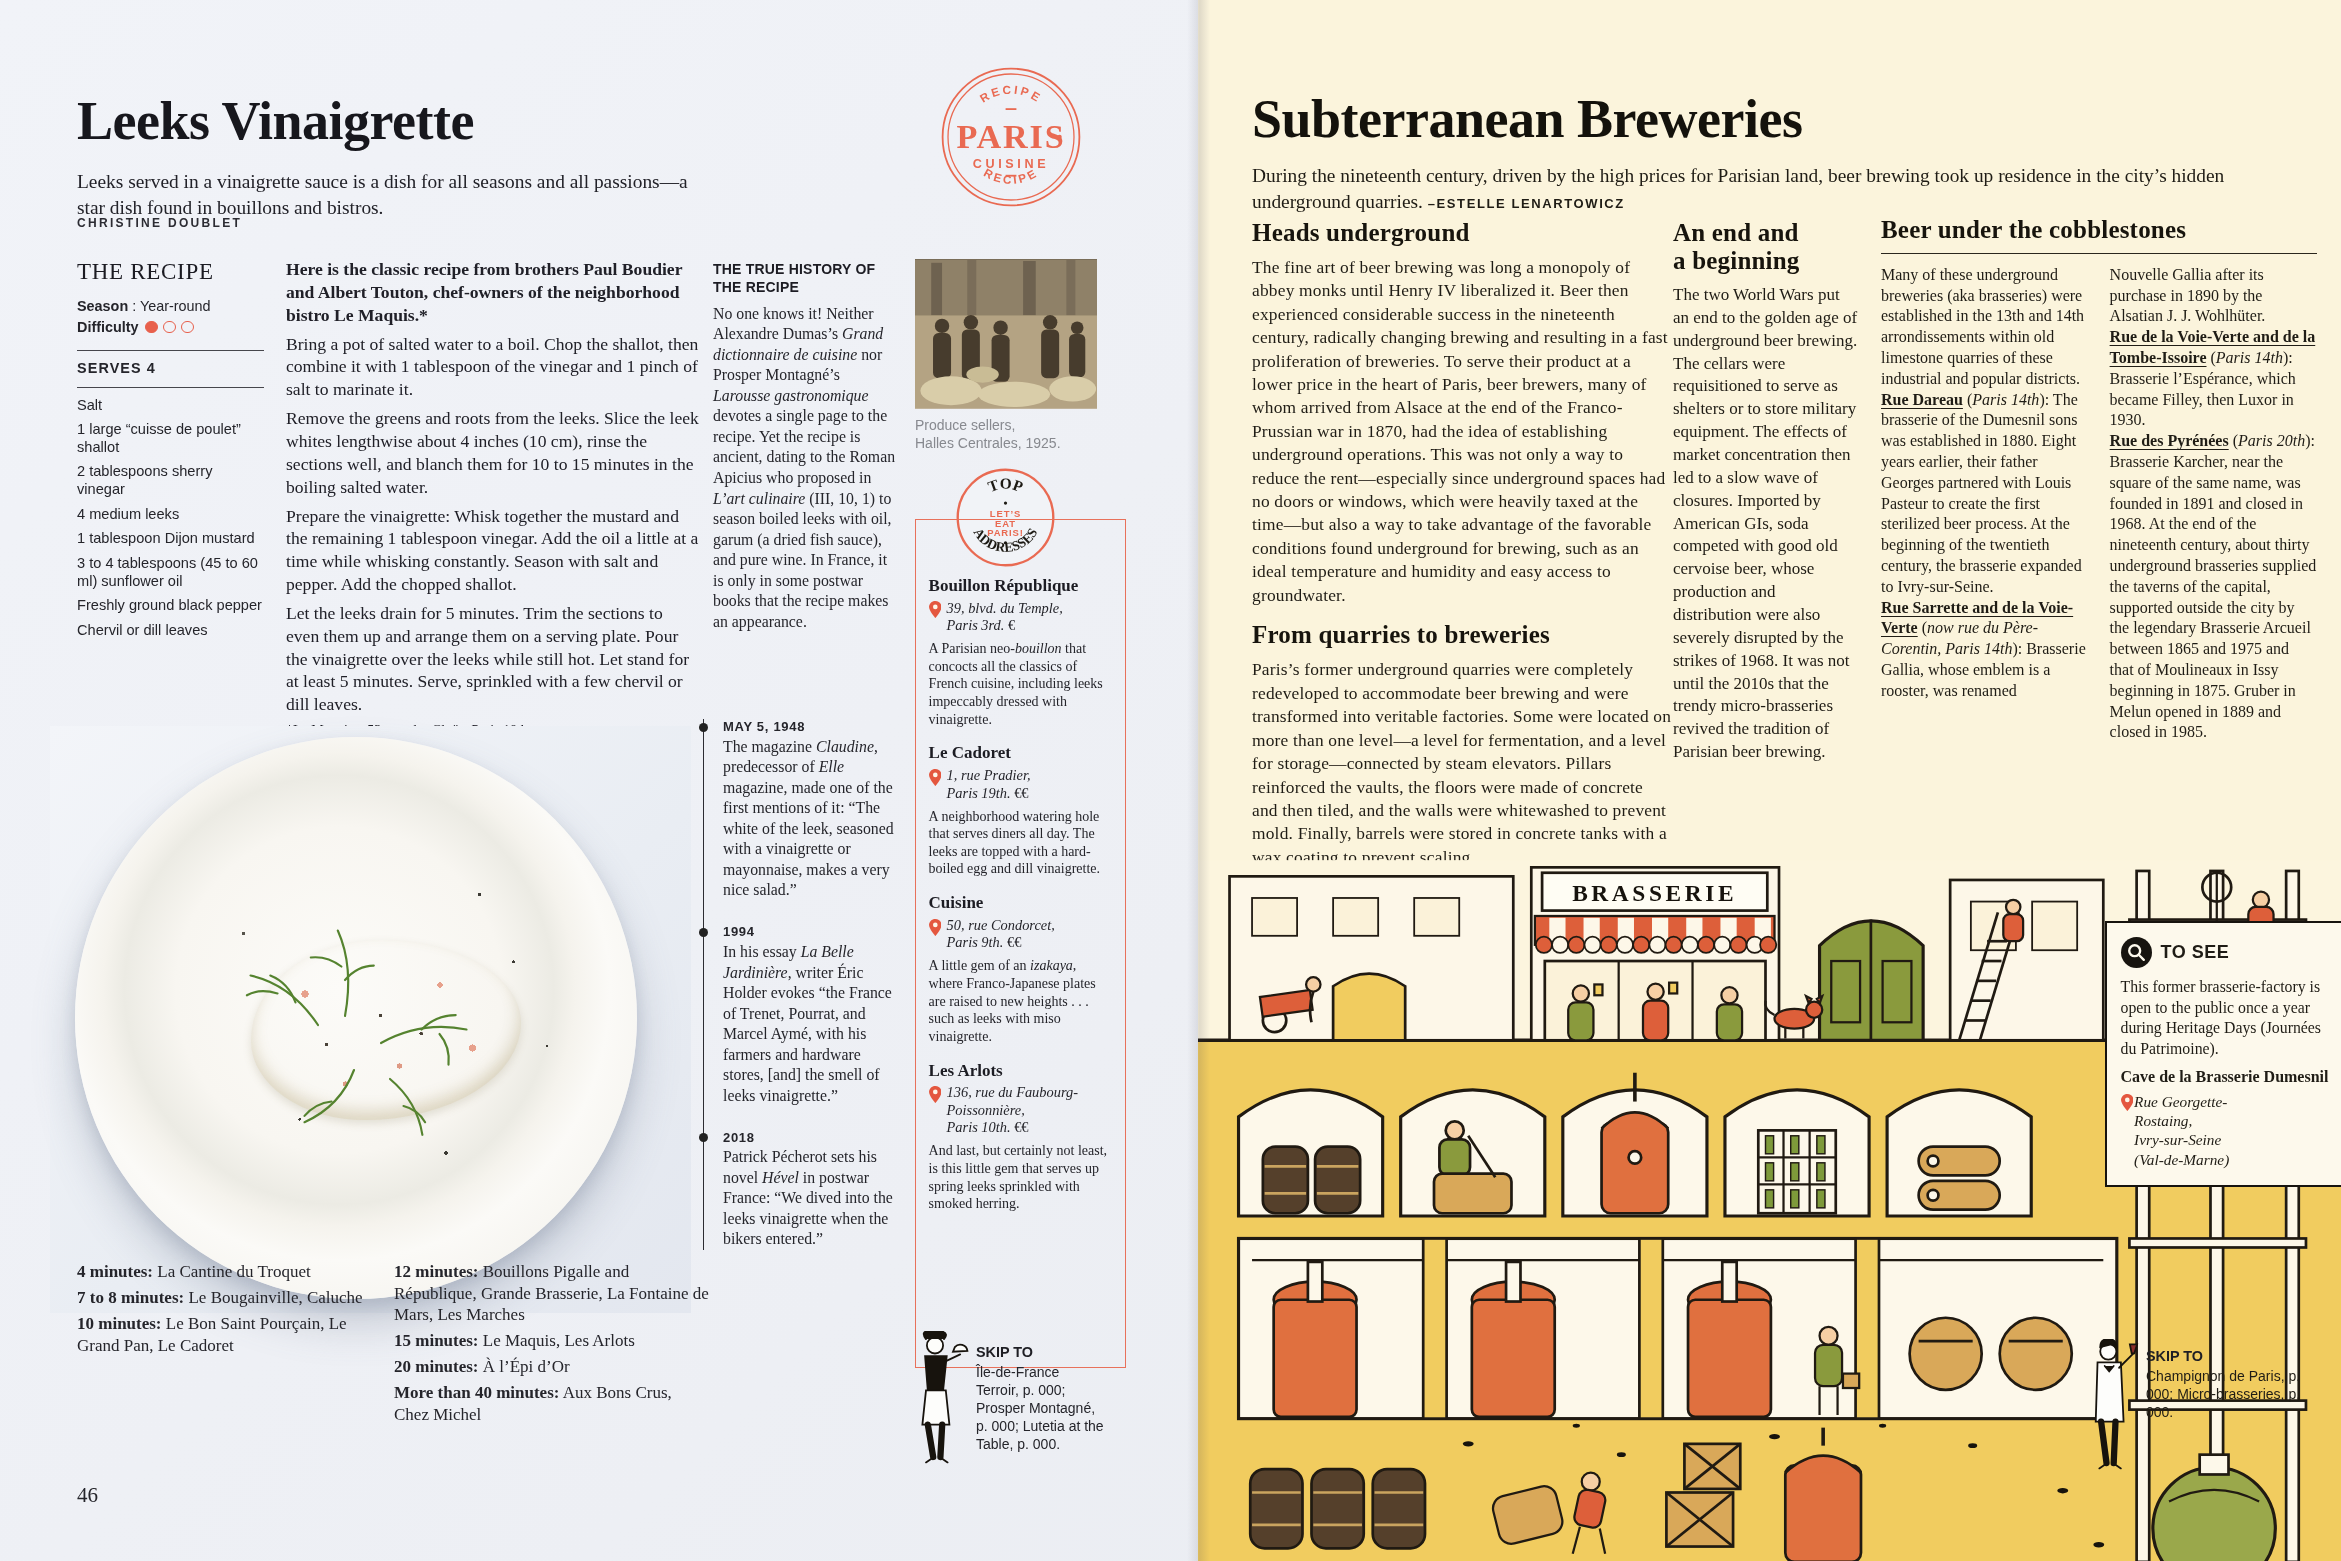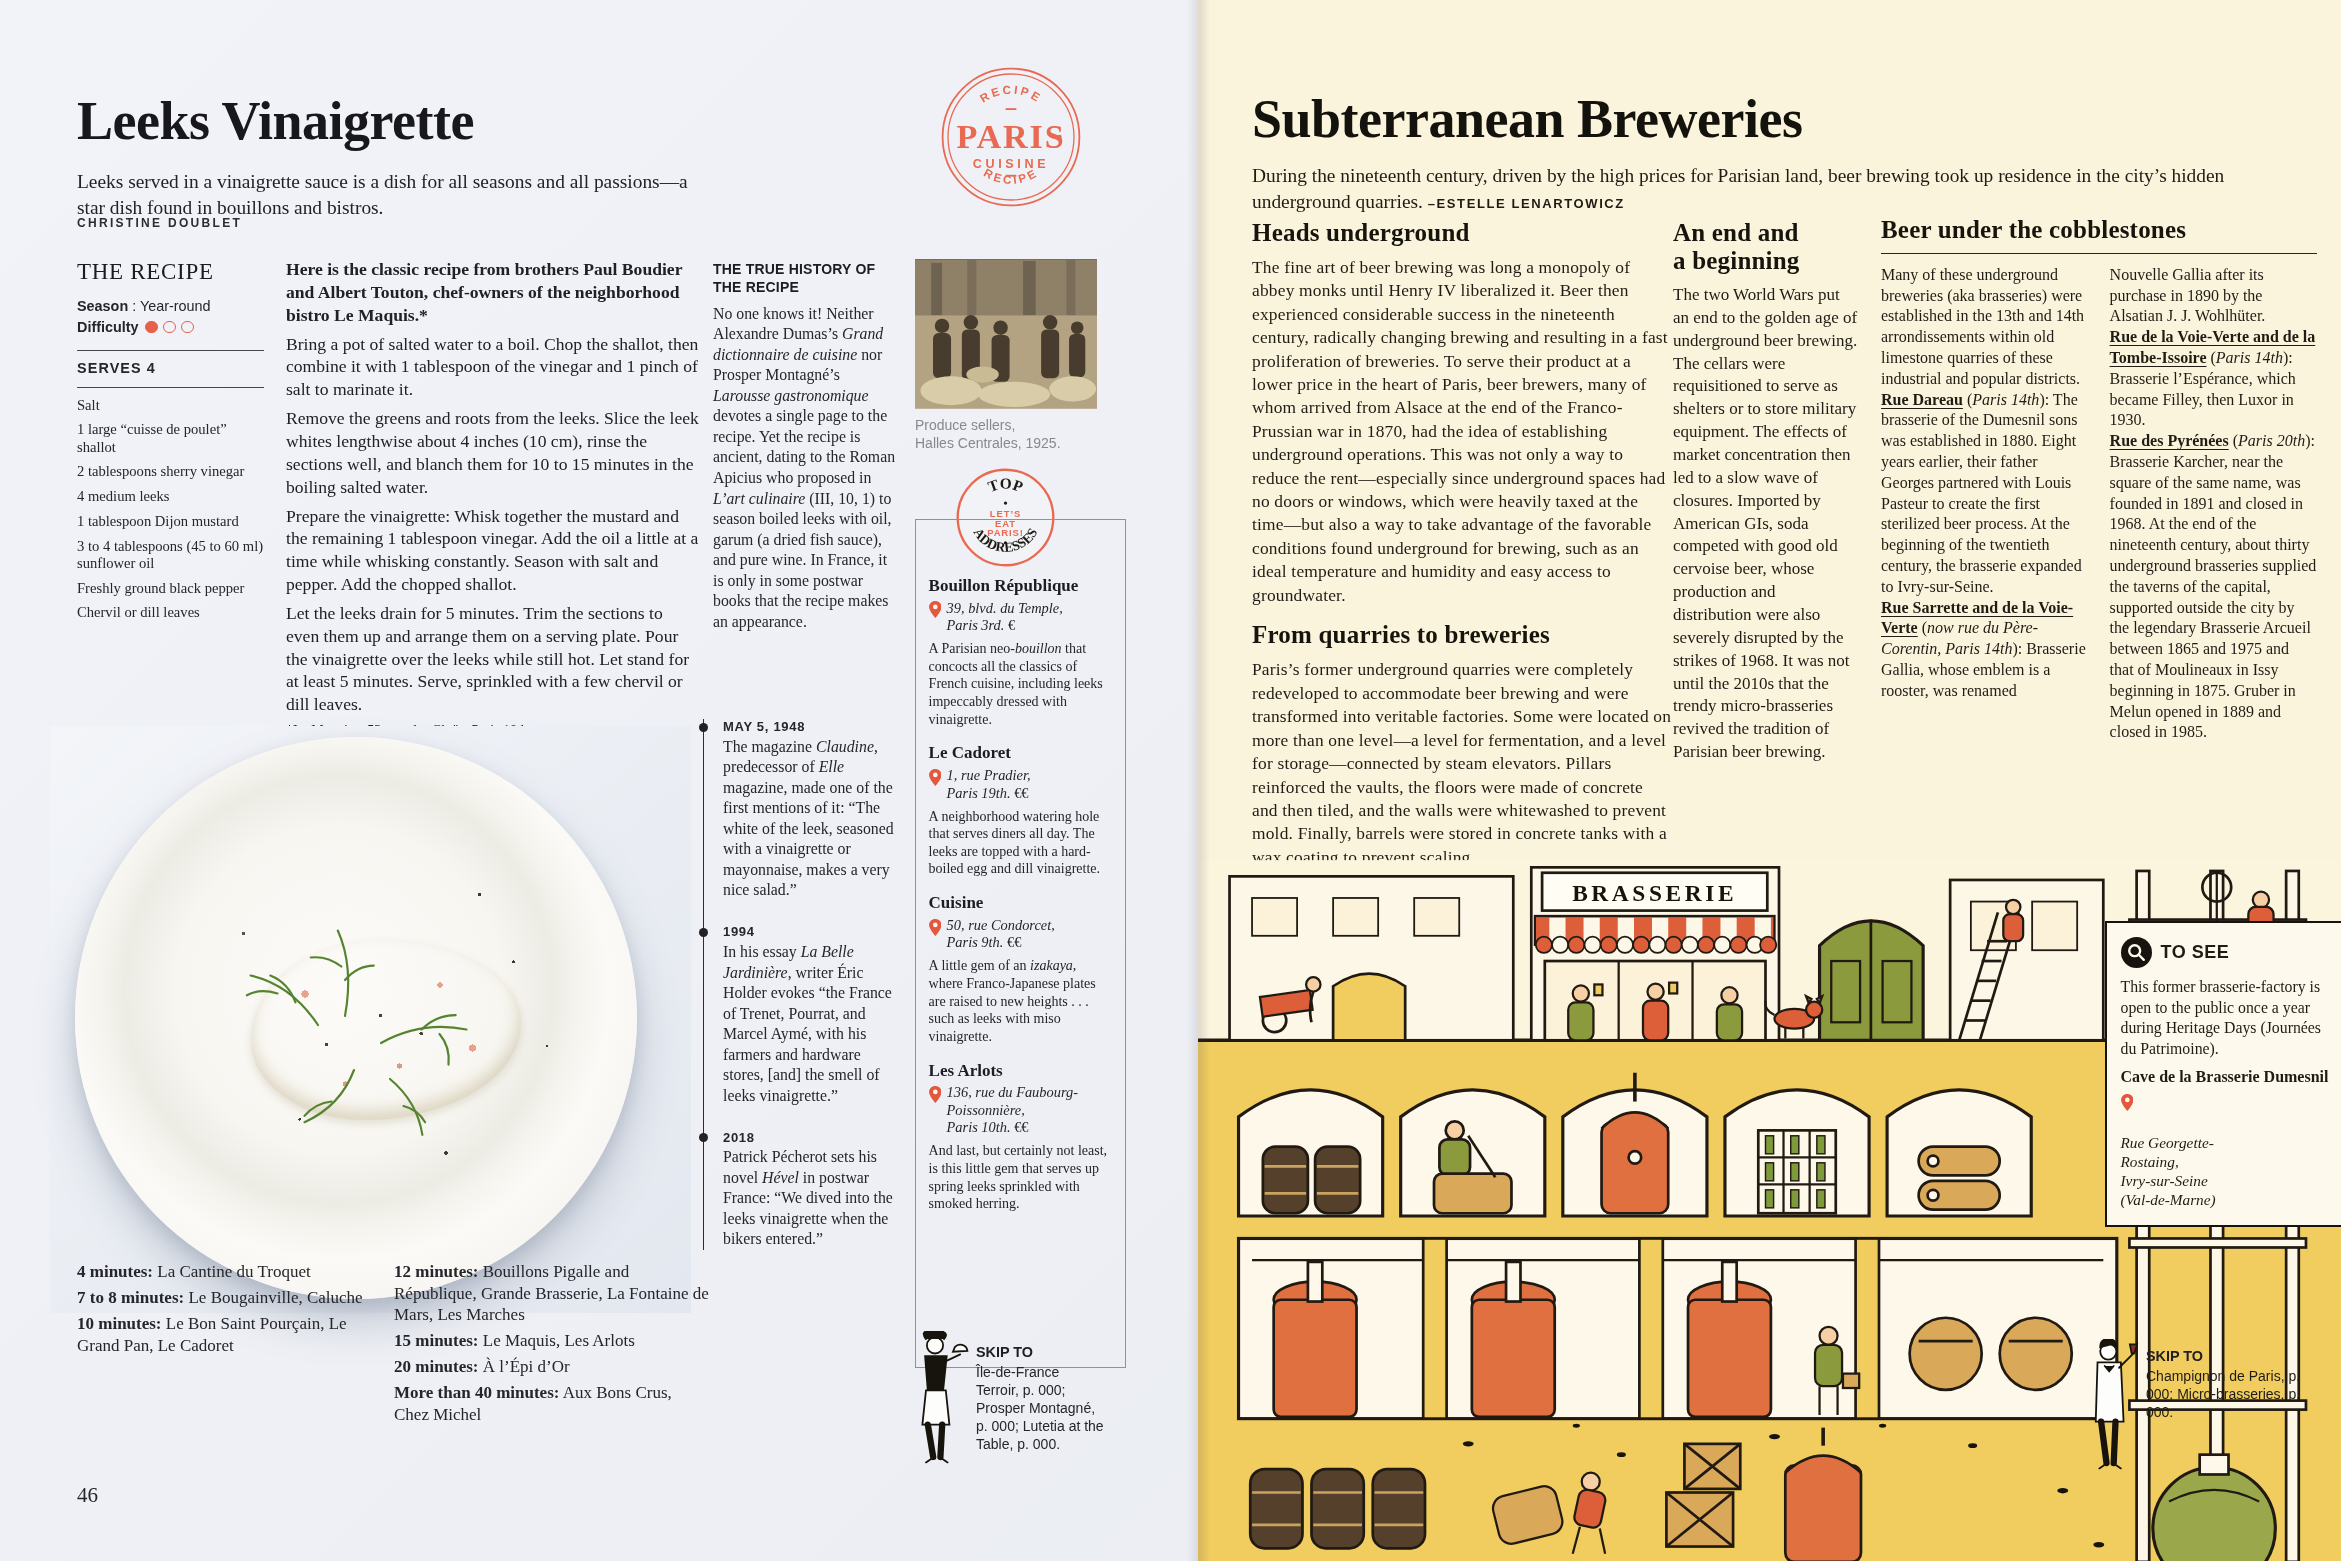--- a/index.html
+++ b/index.html
@@ -20,21 +20,21 @@
 
   #recipe-box{left:77px;top:259px;width:187px;}
   .rb-heading{font-size:23px;font-weight:400;letter-spacing:0.7px;color:#1b1b22;}
   .rb-meta{margin-top:10.8px;font-size:14.4px;line-height:1.5;}
   .rb-meta b{font-weight:700;}
   .dots{display:inline-flex;gap:5.4px;margin-left:6.3px;vertical-align:-0.9px;}
   .dot{width:10.8px;height:10.8px;border-radius:50%;border:1.8px solid #e8604c;display:inline-block;}
   .dot.filled{background:#e8604c;}
   .rb-rule{border:none;border-top:1.4px solid #46464c;margin:10.8px 0 9px;}
   .rb-serves{font-size:14.4px;font-weight:700;letter-spacing:1.1px;}
-  #rb-ing{margin-top:0;font-family:Liberation Serif, serif;}
+  #rb-ing{margin-top:0;}
   #rb-ing p{font-size:14.6px;line-height:1.2;margin:0 0 7.2px 0;}
 
   #method{left:286px;top:258px;width:413px;font-size:17.6px;line-height:1.295;color:#202028;}
   #method .intro{font-weight:700;margin:0 0 6.3px 0;}
   #method p.step{margin:0 0 6.3px 0;}
   #method .footnote{font-size:14px;margin-top:1.8px;}
 
   #history{left:713px;top:261px;width:186px;}
   #history h4{font-family:"Liberation Sans",sans-serif;font-size:14px;line-height:1.27;letter-spacing:0.2px;margin:0 0 7.2px 0;color:#1c1c23;}
   #history .hbody{font-size:15.8px;line-height:1.3;}
@@ -101,21 +101,21 @@
   #colC .rule{border:none;border-top:1.4px solid #2a261d;margin:3.6px 0 10.8px 0;}
   .ccols{display:flex;gap:21.6px;}
   .ccol{width:207px;font-size:16px;line-height:1.3;}
 
   #illus{left:0;top:860px;width:1144px;height:702px;display:block;}
 
   #tosee{left:907px;top:921px;width:210px;background:#fdf9ec;border:2.7px solid #17140f;padding:14.4px 13.5px 16px 13.5px;}
   .tosee-head{display:flex;align-items:center;gap:9px;font-family:"Liberation Sans",sans-serif;font-weight:700;font-size:18px;letter-spacing:0.5px;}
   .tosee-body{margin-top:9px;font-size:15.8px;line-height:1.3;}
   .tosee-name{font-weight:700;font-size:16px;line-height:1.2;margin-top:7.2px;}
-  .tosee-addr{display:flex;gap:22px;margin-top:6.3px;font-size:15.3px;line-height:1.25;flex-direction:column;}
+  .tosee-addr{display:flex;gap:1px;margin-top:6.3px;font-size:15.3px;line-height:1.25;}
   .tosee-addr svg{flex-shrink:0;margin-top:1.8px;}
 
   #skipto-right-fig{left:885px;top:1339px;}
   #skipto-right{left:948px;top:1348px;width:171px;font-family:"Liberation Sans",sans-serif;}
 </style>
 </head>
 <body>
 
 <div id="spread">
 

